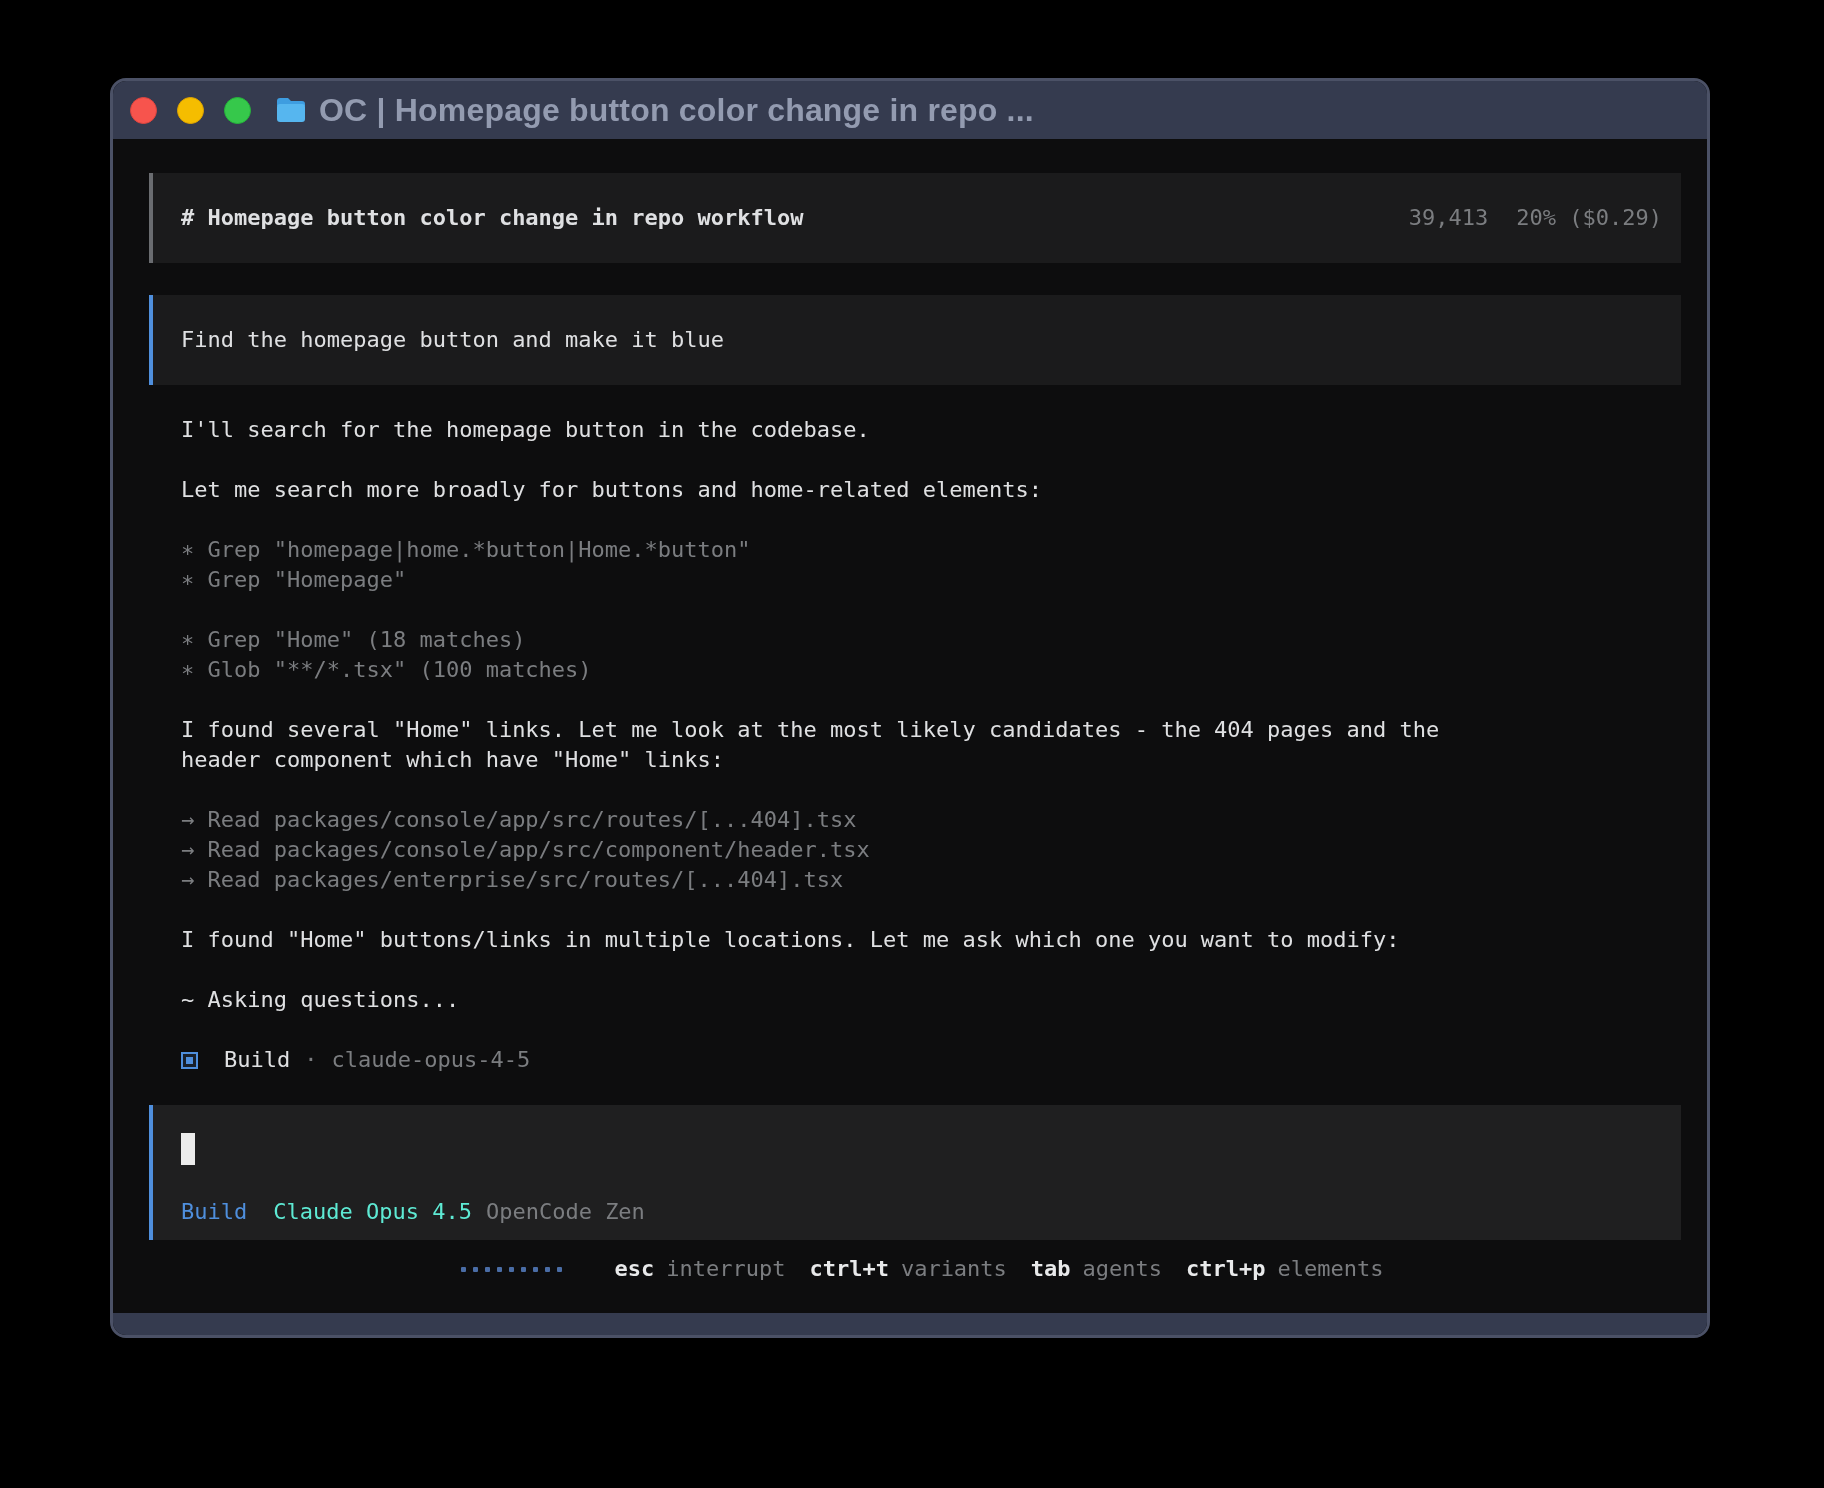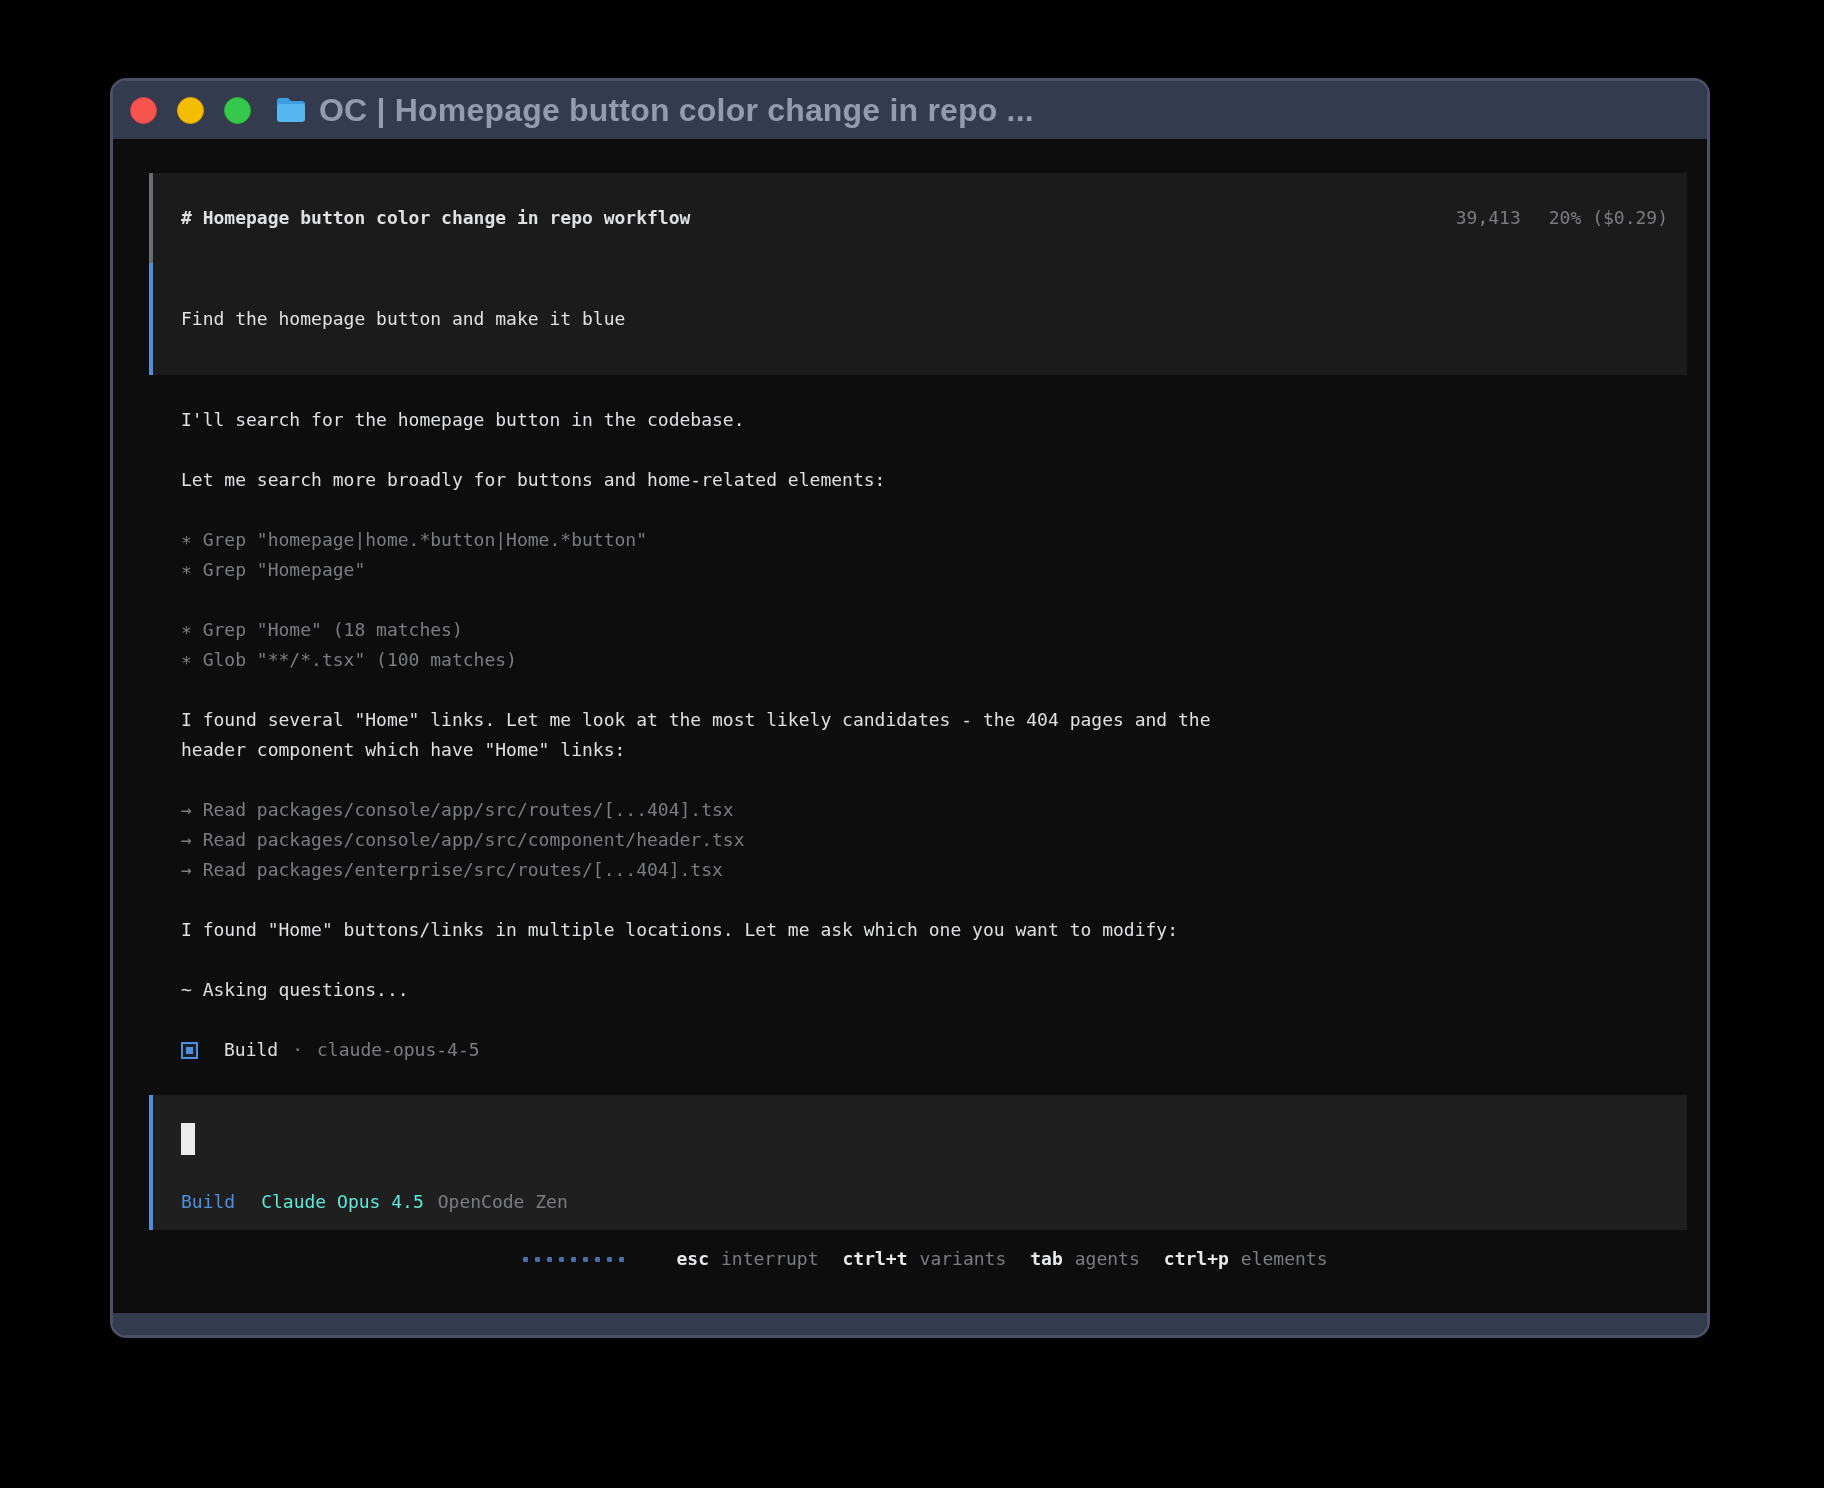--- a/index.html
+++ b/index.html
@@ -23,33 +23,33 @@
   .light.yellow { background:#f5bd00; border:1px solid #dfa400; }
   .light.green  { background:#36c84b; border:1px solid #24b53a; }
   .folder { width:32px; height:30px; margin-right:12px; display:inline-flex; }
   .wtitle {
     font-family:"Liberation Sans", sans-serif; font-weight:bold;
     font-size:32px; color:#939bb0; letter-spacing:0.2px;
   }
 
   
   .content {
-    flex:1 1 auto; background:#0d0d0e; padding:34px 20px 0 36px;
-    font-size:18px; line-height:30px; color:#dfe0e2; overflow:hidden;
+    flex:1 1 auto; background:#0d0d0e; padding:34px 26px 0 36px;
+    font-size:22px; line-height:30px; color:#dfe0e2; overflow:hidden;
   }
   .block { background:#1b1b1c; border-left:4px solid #6a6c70; }
 
   .header-block {
     height:90px; display:flex; align-items:center; justify-content:space-between;
     padding:0 19px 0 28px; font-weight:bold;
   }
   .stats { display:flex; gap:28px; font-weight:normal; color:#7b7d80; }
 
   .quote-block {
-    height:112px; border-left-color:#4f8fdd;
+    height:90px; margin-top:32px; border-left-color:#4f8fdd;
     display:flex; align-items:center; padding-left:28px; color:#dfe0e2;
   }
 
   .transcript { margin-top:30px; padding-left:32px; }
   .tgroup { margin-bottom:30px; }
   .w { color:#dfe0e2; }
   .g { color:#7b7d80; }
 
   .agent-row { display:flex; align-items:center; height:30px; }
   .agent-icon {

